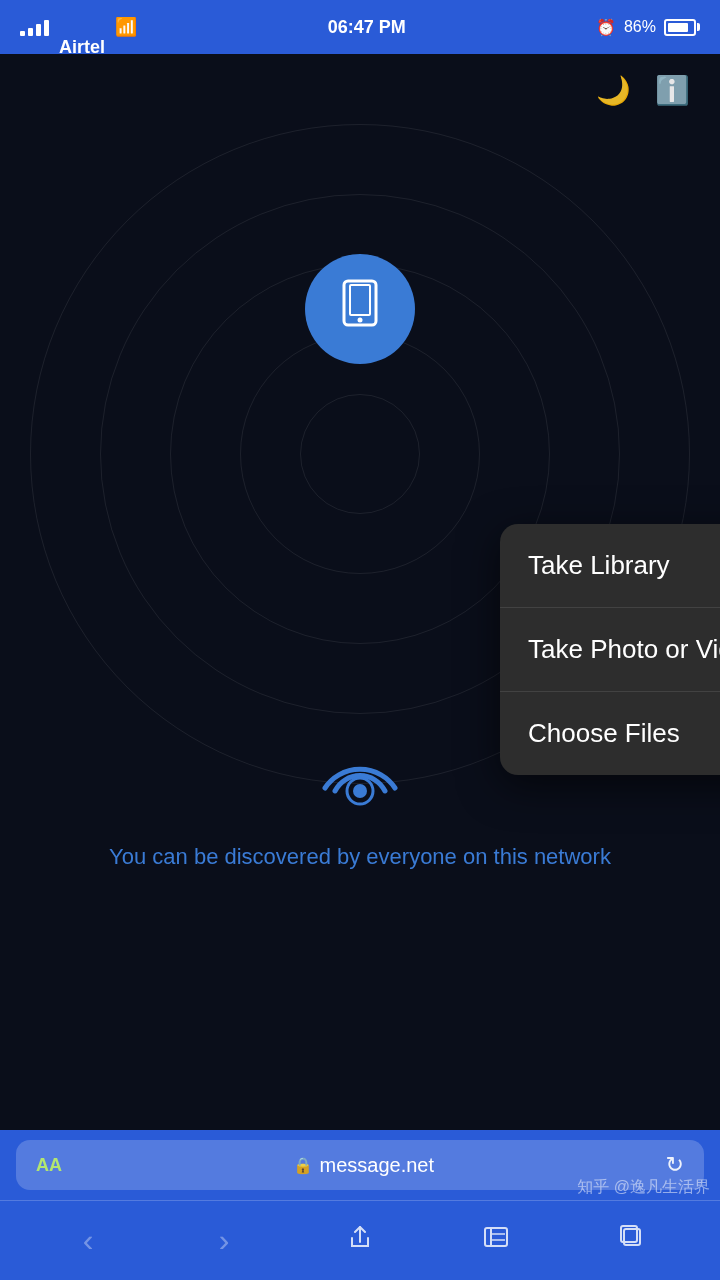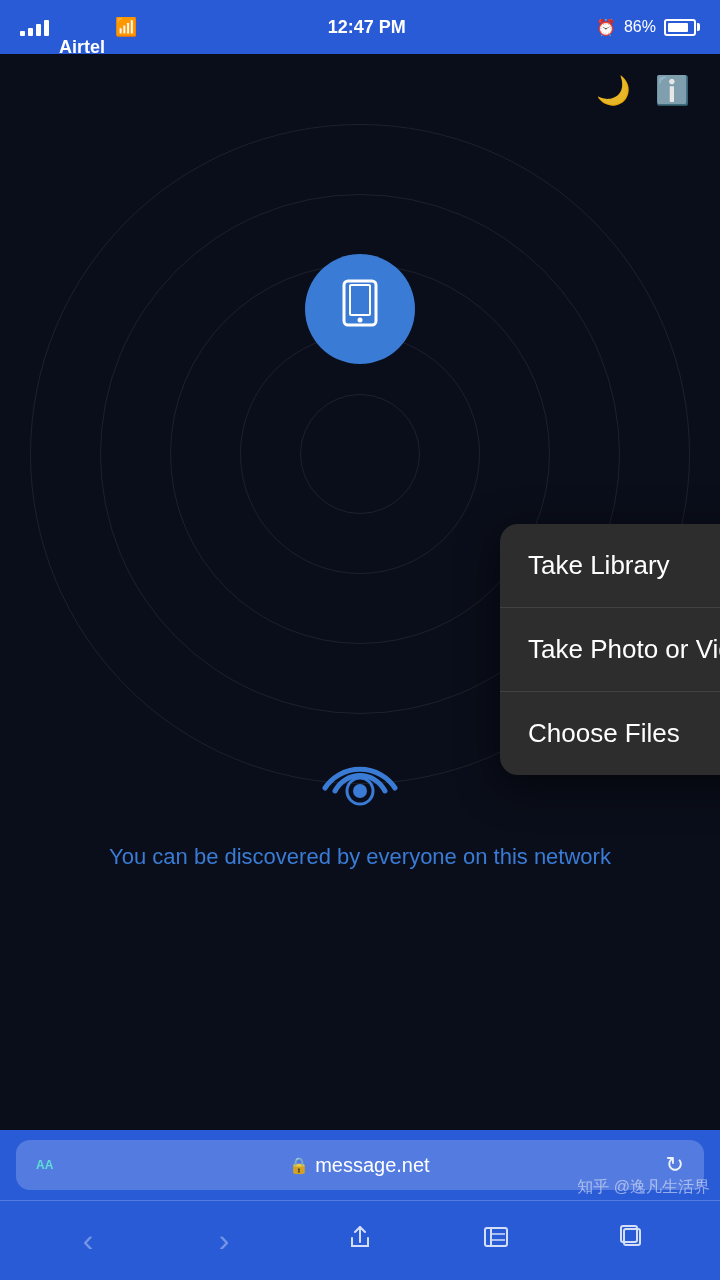--- a/index.html
+++ b/index.html
@@ -252,22 +252,22 @@
     }
     .url-bar {
       background: rgba(255,255,255,0.2);
       border-radius: 14px;
       display: flex;
       align-items: center;
       padding: 12px 20px;
       gap: 12px;
     }
     .url-font-btn {
-      color: #5eead4;
-      font-size: 12px;
+      color: #bef264;
+      font-size: 18px;
       font-weight: 600;
       opacity: 0.9;
     }
     .url-text {
       flex: 1;
       text-align: center;
       color: white;
       font-size: 20px;
       display: flex;
       align-items: center;
@@ -325,21 +325,21 @@
   <div class="status-left">
     <div class="signal-bars">
       <div class="signal-bar" style="height:5px"></div>
       <div class="signal-bar" style="height:8px"></div>
       <div class="signal-bar" style="height:12px"></div>
       <div class="signal-bar" style="height:16px"></div>
     </div>
     <span class="carrier-text">Airtel</span>
     <span class="wifi-icon">📶</span>
   </div>
-  <div class="status-center">12:47 PM</div>
+  <div class="status-center">06:47 PM</div>
   <div class="status-right">
     <span class="alarm-icon">⏰</span>
     <span class="battery-pct">86%</span>
     <span class="battery-icon">
       <span class="battery-body">
         <span class="battery-fill"></span>
       </span>
       <span class="battery-tip"></span>
     </span>
   </div>

